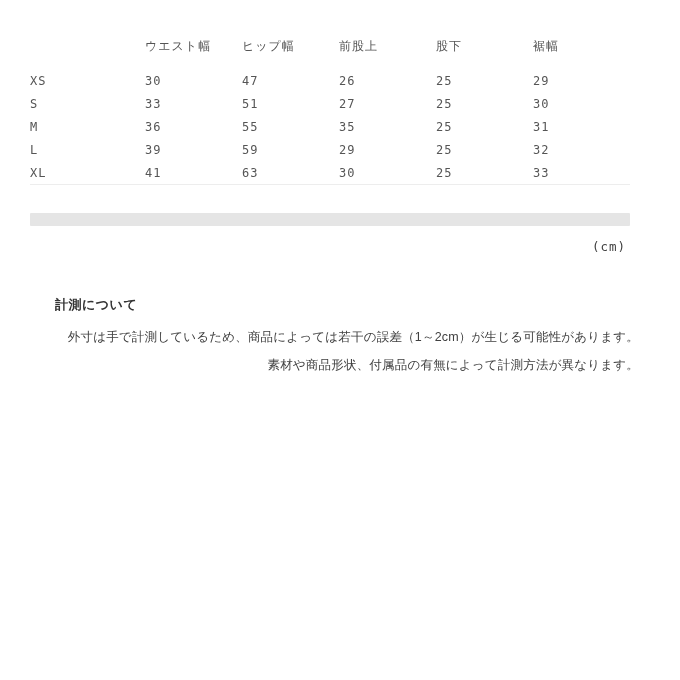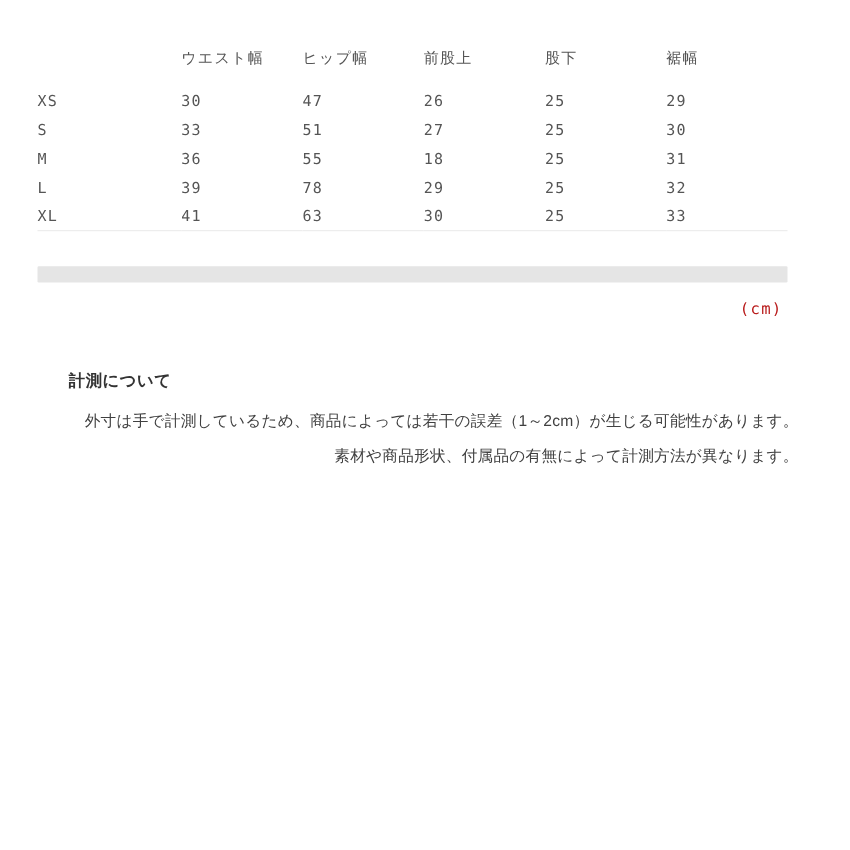--- a/index.html
+++ b/index.html
@@ -50,21 +50,21 @@
   }
 
   
   .unit-label {
     position: absolute;
     left: 30px; top: 239px;
     width: 596px;
     text-align: right;
     font-family: "DejaVu Sans Mono", "Liberation Mono", monospace;
     font-size: 12.5px;
-    color: #b91c1c;
+    color: #404040;
     letter-spacing: 1px;
   }
 
   
   .note {
     position: absolute;
     left: 43px; top: 297px;
     width: 596px;
   }
   .note-heading {
@@ -123,28 +123,28 @@
         <td>33</td>
         <td>51</td>
         <td>27</td>
         <td>25</td>
         <td>30</td>
       </tr>
       <tr>
         <td>M</td>
         <td>36</td>
         <td>55</td>
-        <td>18</td>
+        <td>35</td>
         <td>25</td>
         <td>31</td>
       </tr>
       <tr>
         <td>L</td>
         <td>39</td>
-        <td>78</td>
+        <td>59</td>
         <td>29</td>
         <td>25</td>
         <td>32</td>
       </tr>
       <tr>
         <td>XL</td>
         <td>41</td>
         <td>63</td>
         <td>30</td>
         <td>25</td>

